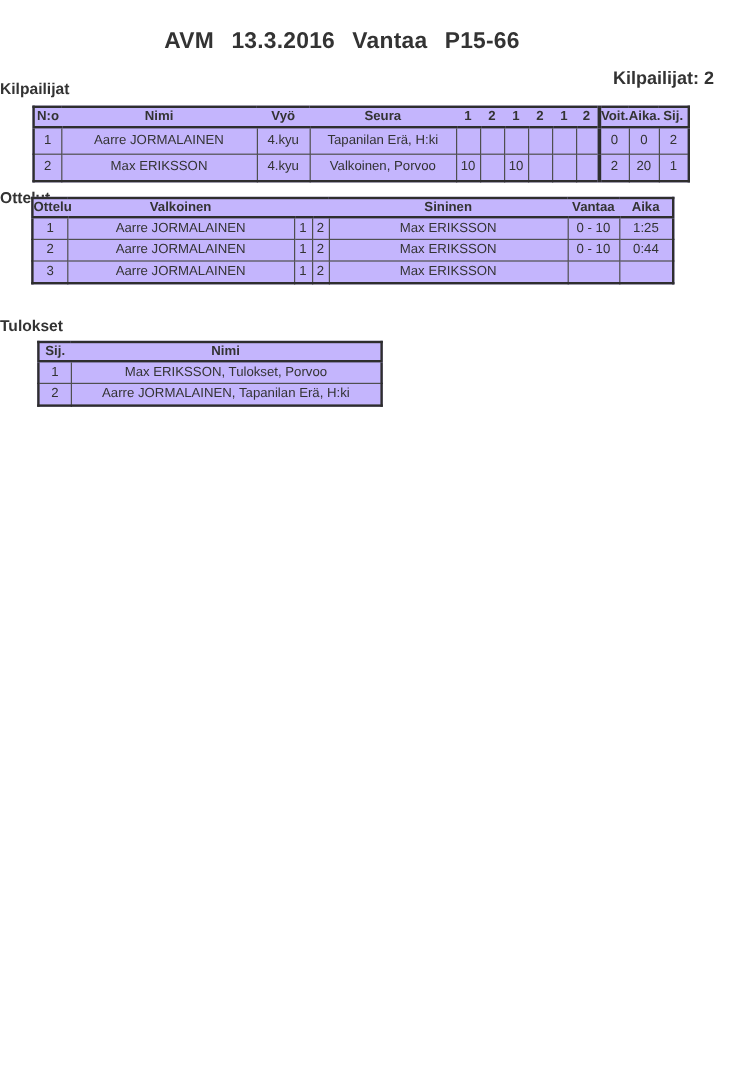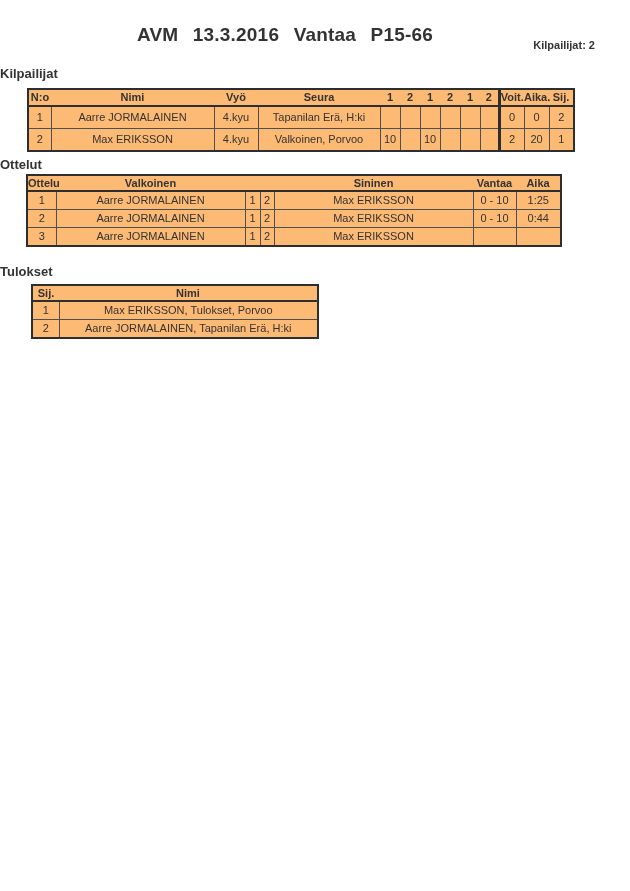--- a/index.html
+++ b/index.html
@@ -13,53 +13,53 @@
     font-family:"Liberation Sans", sans-serif;
     color:var(--txt);
     position:relative;overflow:hidden;
   }
   .page-title{
     position:absolute;top:24px;left:0;width:570px;
     text-align:center;font-size:19px;font-weight:bold;
     word-spacing:9px;letter-spacing:.2px;white-space:nowrap;
   }
   .competitors-count{
-    position:absolute;top:39px;right:35px;
-    font-size:11px;font-weight:bold;
+    position:absolute;top:57px;right:35px;
+    font-size:15px;font-weight:bold;
   }
   .section-heading{
     position:absolute;font-size:13px;font-weight:bold;text-align:left;
   }
   .h-kilpailijat{top:66px;left:0;width:560px;}
   .h-ottelut{top:157px;left:0;width:600px;}
   .h-tulokset{top:264px;left:0;width:348px;}
 
   table.tbl{
     position:absolute;border-collapse:collapse;table-layout:fixed;
-    background:#fdba74;border:2px solid var(--bd-thick);
+    background:#c4b5fd;border:2px solid var(--bd-thick);
   }
   .tbl th,.tbl td{
     padding:0;font-size:11px;white-space:nowrap;overflow:visible;
     vertical-align:middle;line-height:1;
   }
   .tbl th{
     font-weight:bold;border:0;border-bottom:2px solid var(--bd-thick);
     text-align:center;
   }
   .tbl td{
     border:1px solid var(--bd-thin);text-align:center;font-weight:normal;
   }
   .cell-left{text-align:left;padding-left:6px;}
   .thick-l{border-left:3px solid var(--bd-thick) !important;}
 
   .t-kilpailijat{left:27px;top:88px;width:546px;}
   .t-kilpailijat th{height:15px;}
   .t-kilpailijat td{height:21px;}
 
-  .t-ottelut{left:26px;top:174px;width:534px;padding-left:24px;}
+  .t-ottelut{left:26px;top:164px;width:534px;padding-left:24px;}
   .t-ottelut th{height:14px;}
   .t-ottelut td{height:17px;}
 
   .t-tulokset{left:31px;top:284px;width:286px;}
   .t-tulokset th{height:14px;}
   .t-tulokset td{height:17px;}
 </style>
 </head>
 <body>
 

